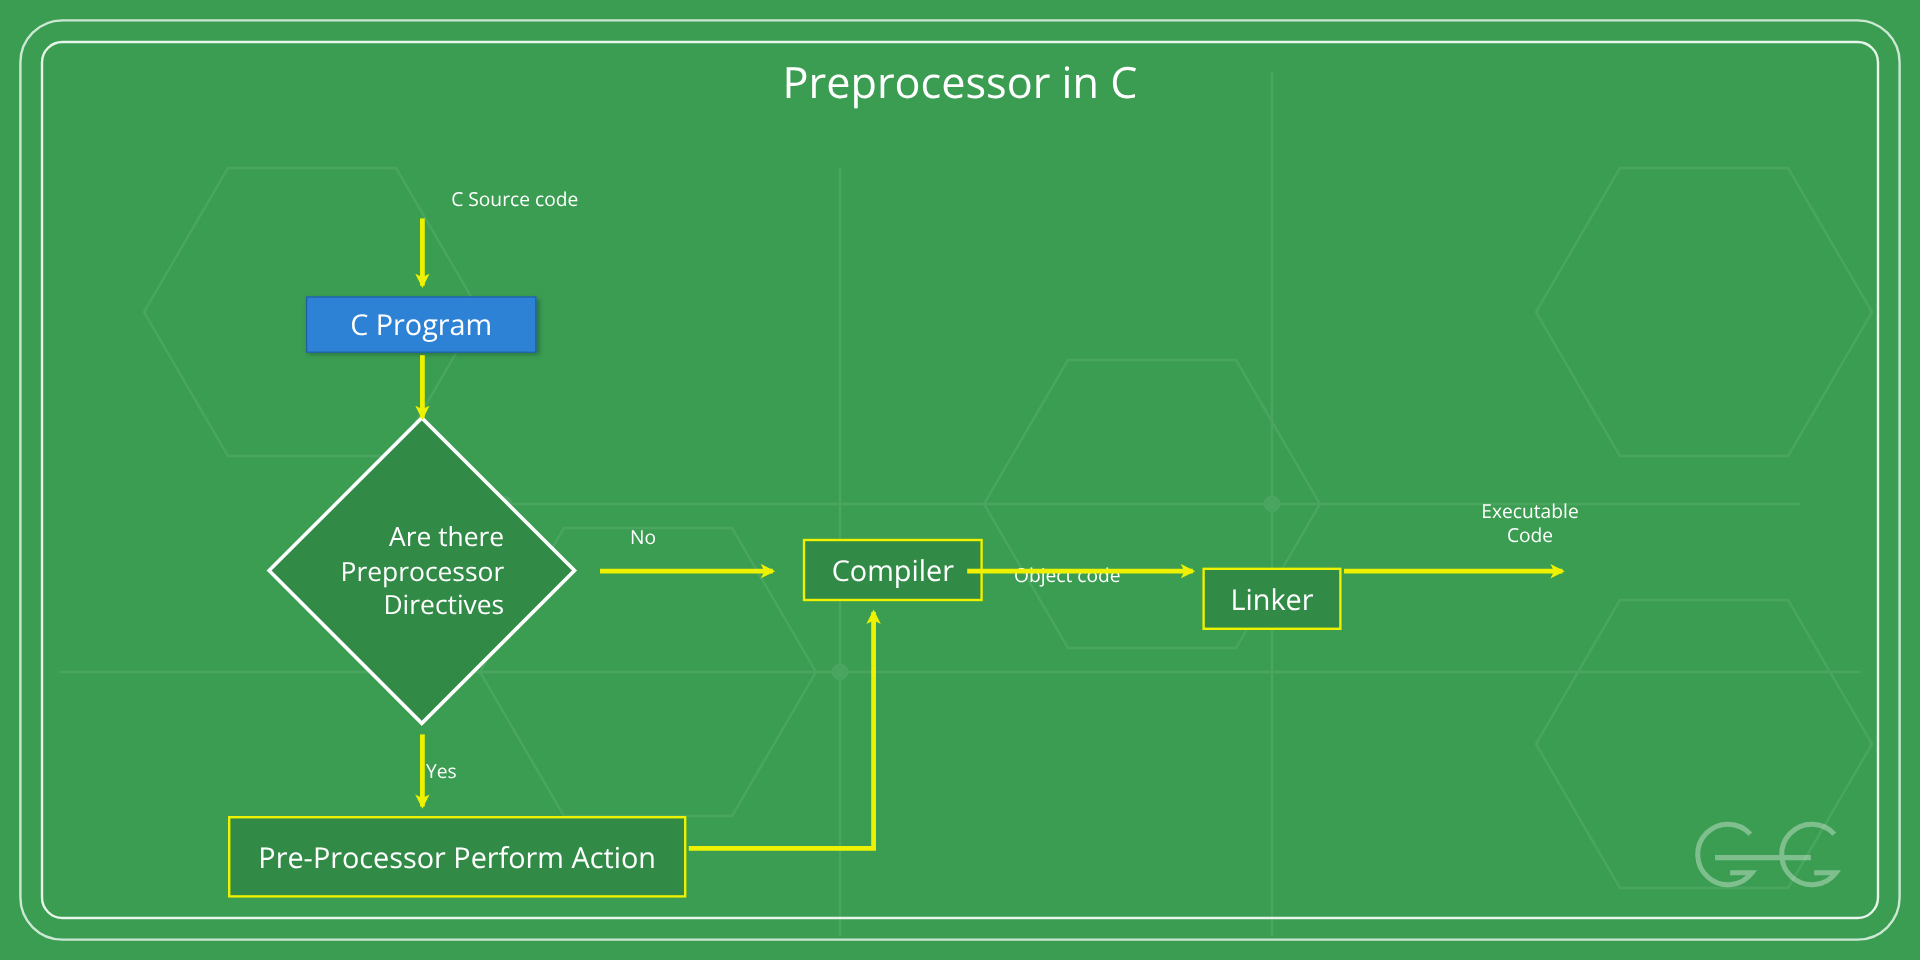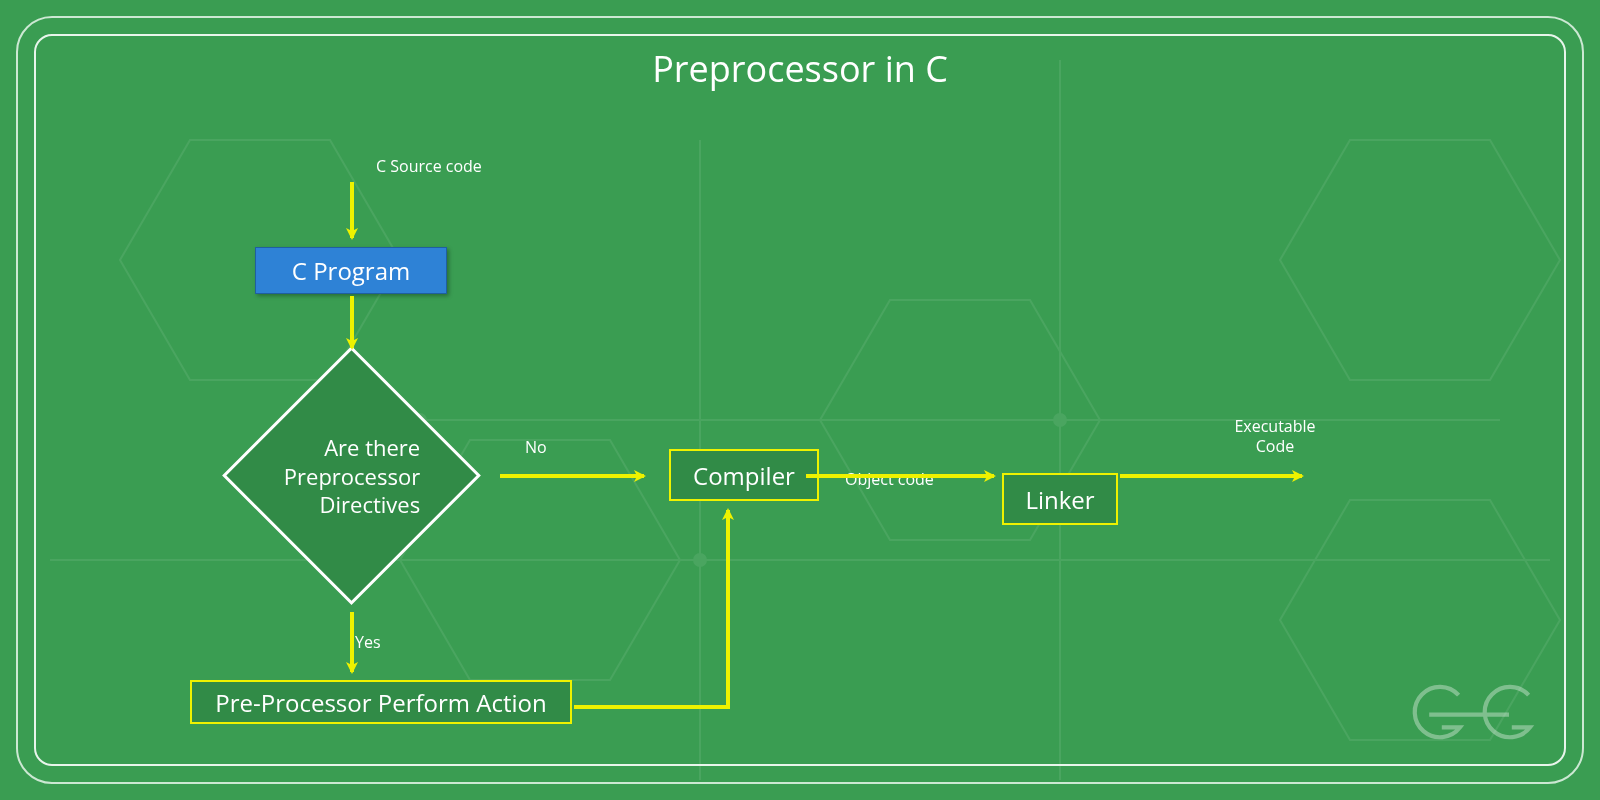--- a/index.html
+++ b/index.html
@@ -154,21 +154,21 @@
   <span>Linker</span>
 </div>
 
 <div class="label" style="left:1200px; top:416px; width:150px;">
   <div>Executable</div>
   <div>Code</div>
 </div>
 
 <div class="label" style="left:355px; top:632px;">Yes</div>
 
-<div class="box" style="left:190px; top:680px; width:382px; height:44px;">
+<div class="box" style="left:190px; top:680px; width:382px; height:68px;">
   <span>Pre-Processor Perform Action</span>
 </div>
 
 <svg class="arrows">
   <defs>
     <marker id="ah" markerWidth="14" markerHeight="14" refX="10" refY="6" orient="auto" markerUnits="userSpaceOnUse">
       <path d="M0,0 L12,6 L0,12 L3,6 z" fill="#eef200"></path>
     </marker>
   </defs>
   <g stroke="#eef200" stroke-width="4" fill="none" marker-end="url(#ah)">

